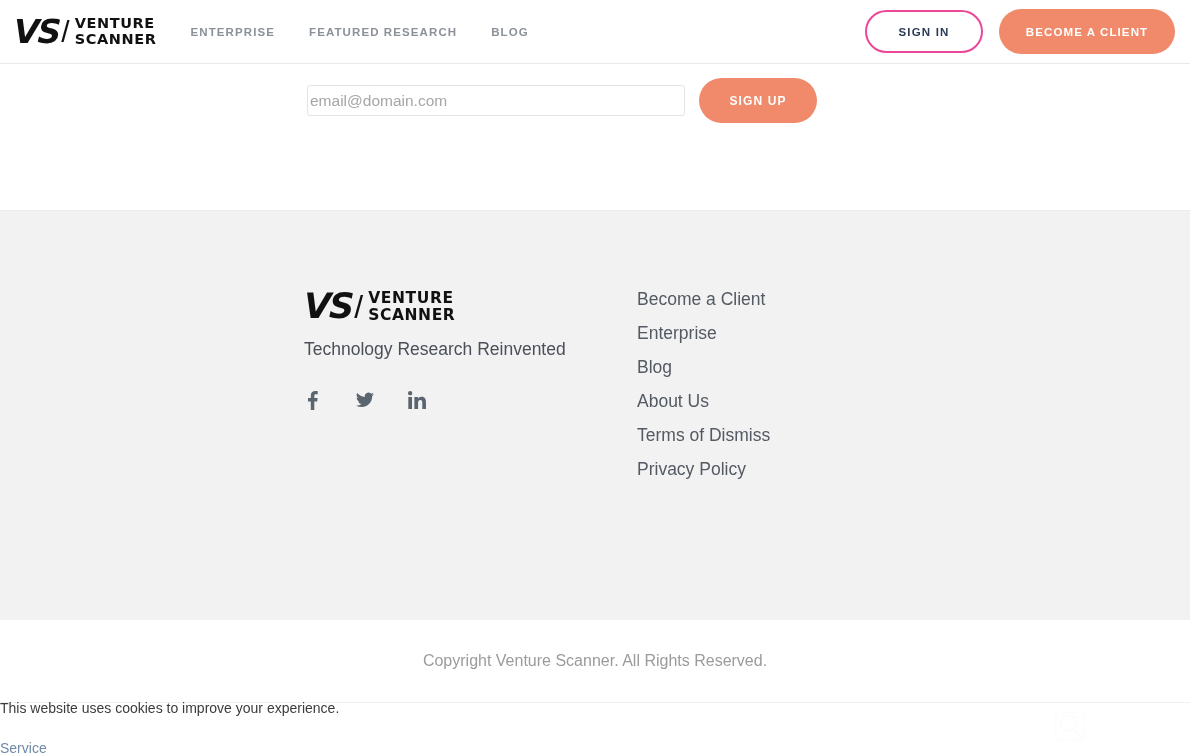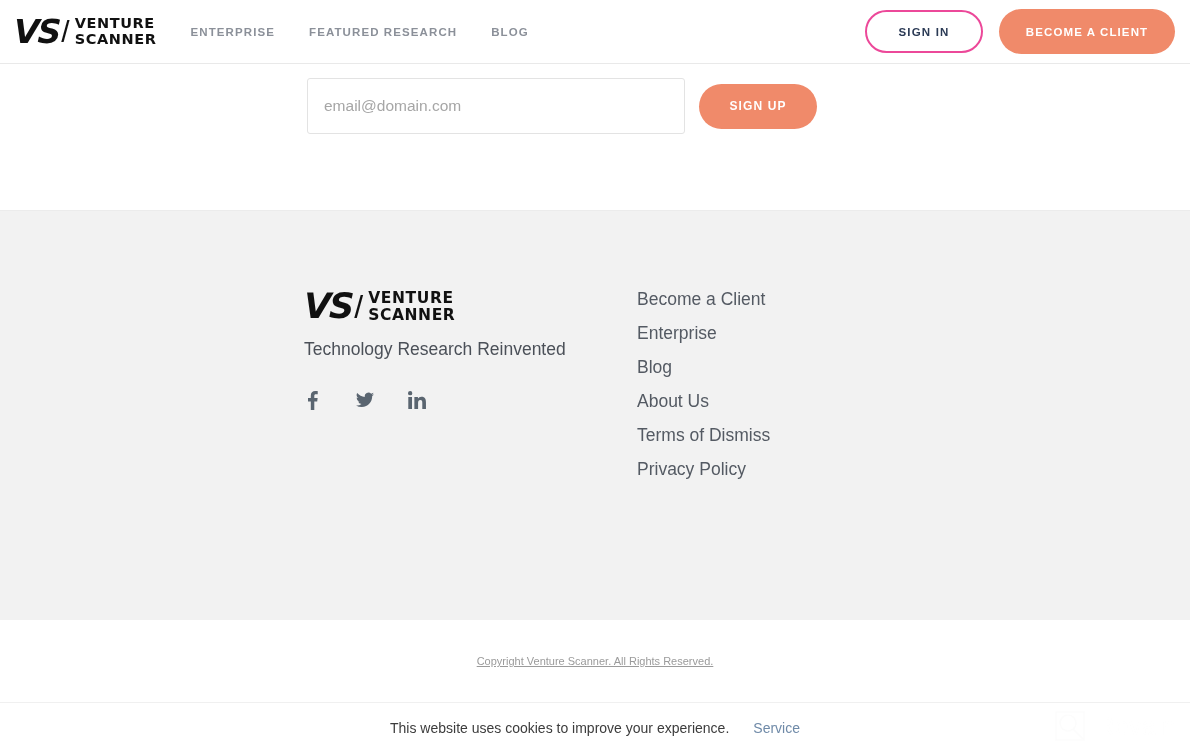--- a/index.html
+++ b/index.html
@@ -133,24 +133,24 @@
 
   .signup-row {
     display: flex;
     align-items: center;
     margin-left: 307px;
     gap: 14px;
   }
 
   .email-input {
     width: 378px;
-    height: 56px;
+    height: 31px;
     border: 1px solid #e3e3e3;
     border-radius: 3px;
-    padding: 0 16px;
+    padding: 0 2px;
     font-size: 15.5px;
     color: #555;
     font-family: "Liberation Sans", sans-serif;
     background: #ffffff;
     outline: none;
   }
   .email-input::placeholder { color: #a6a6a6; }
 
   .btn-signup {
     width: 118px;
@@ -213,34 +213,33 @@
   
   .copyright-band {
     height: 83px;
     background: #ffffff;
     display: flex;
     align-items: center;
     justify-content: center;
     border-bottom: 1px solid #f0f0f0;
   }
   .copyright-band span {
-    font-size: 11px;
+    font-size: 16px;
     color: #9b9b9b;
-    text-decoration: underline;
   }
 
   
   .cookie-bar {
     position: relative;
     height: 49px;
     background: #ffffff;
     display: flex;
-    align-items: center;
     justify-content: center;
     gap: 24px;
+    flex-direction: column;
   }
   .cookie-text { font-size: 14px; color: #3c3c3c; }
   .cookie-dismiss {
     font-size: 14px;
     color: #6f8aa8;
     text-decoration: none;
     cursor: pointer;
   }
 
   .watermark {

